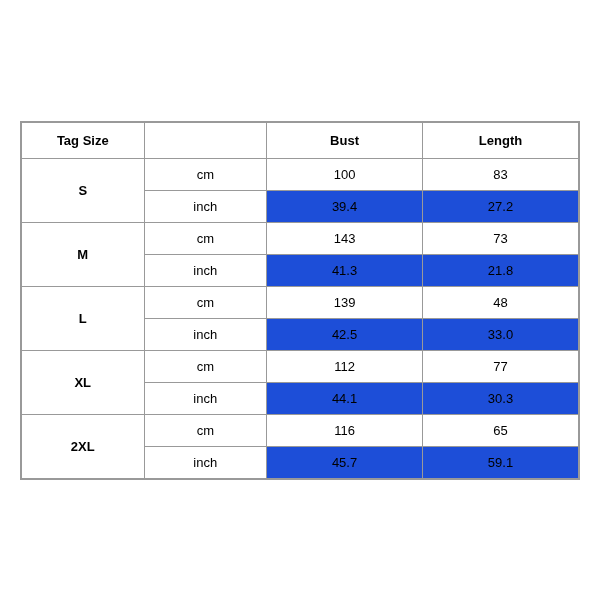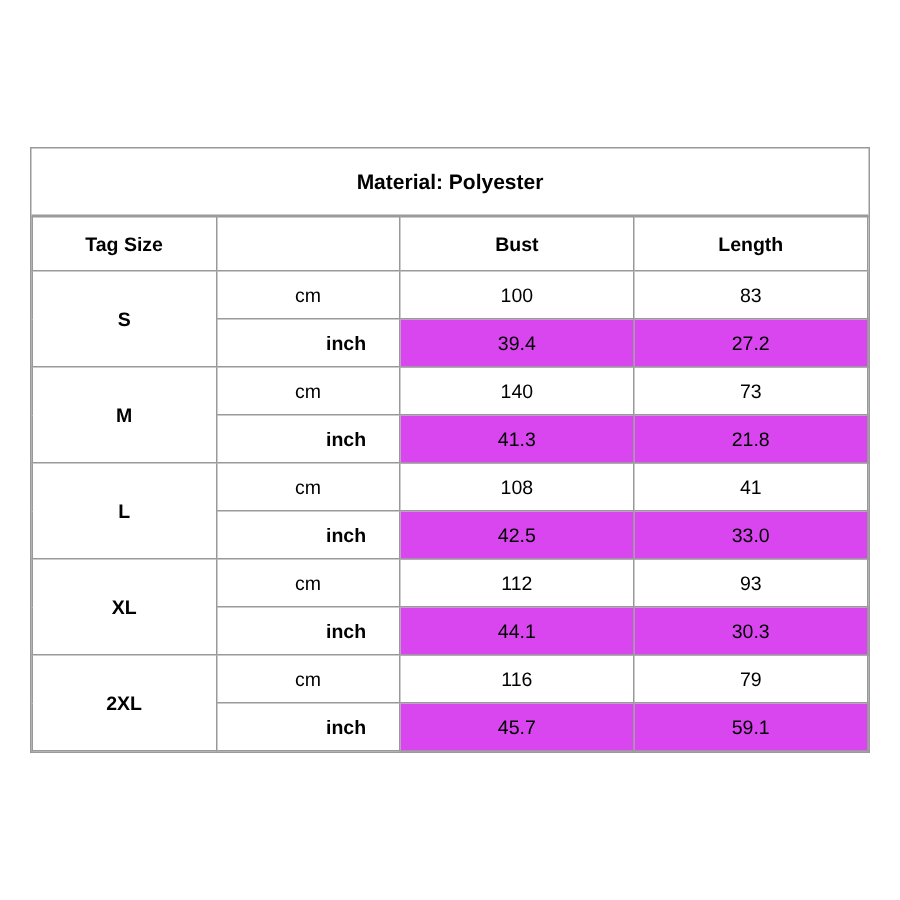--- a/index.html
+++ b/index.html
@@ -41,53 +41,51 @@
       border: 1px solid #999;
       padding: 10px 6px;
       text-align: center;
       font-weight: bold;
       font-size: 13px;
       background: #fff;
     }
 
     tbody td {
       border: 1px solid #999;
-      padding: 8px 22px;
+      padding: 8px 6px;
       text-align: center;
     }
 
     .tag-size-cell {
       font-weight: bold;
       text-align: center;
       vertical-align: middle;
     }
 
     .unit-cell {
       text-align: center;
     }
 
     .unit-cell.inch-row {
-      font-weight: bold;
-      text-align: right;
+      font-weight: normal;
     }
 
     .shaded {
-      background-color: #d946ef;
+      background-color: #1d4ed8;
     }
 
     .col-tag { width: 22%; }
     .col-unit { width: 22%; }
     .col-bust { width: 28%; }
     .col-length { width: 28%; }
   </style>
 </head>
 <body>
 
 <div class="container">
-  <div class="title-row">Material: Polyester</div>
   <table>
     <thead>
       <tr>
         <th class="col-tag">Tag Size</th>
         <th class="col-unit"></th>
         <th class="col-bust">Bust</th>
         <th class="col-length">Length</th>
       </tr>
     </thead>
     <tbody id="table-body">
@@ -98,55 +96,55 @@
           <td>83</td>
         </tr>
         <tr>
           <td class="unit-cell inch-row">inch</td>
           <td class="shaded">39.4</td>
           <td class="shaded">27.2</td>
         </tr>
         <tr>
           <td class="tag-size-cell" rowspan="2">M</td>
           <td class="unit-cell">cm</td>
-          <td>140</td>
+          <td>143</td>
           <td>73</td>
         </tr>
         <tr>
           <td class="unit-cell inch-row">inch</td>
           <td class="shaded">41.3</td>
           <td class="shaded">21.8</td>
         </tr>
         <tr>
           <td class="tag-size-cell" rowspan="2">L</td>
           <td class="unit-cell">cm</td>
-          <td>108</td>
-          <td>41</td>
+          <td>139</td>
+          <td>48</td>
         </tr>
         <tr>
           <td class="unit-cell inch-row">inch</td>
           <td class="shaded">42.5</td>
           <td class="shaded">33.0</td>
         </tr>
         <tr>
           <td class="tag-size-cell" rowspan="2">XL</td>
           <td class="unit-cell">cm</td>
           <td>112</td>
-          <td>93</td>
+          <td>77</td>
         </tr>
         <tr>
           <td class="unit-cell inch-row">inch</td>
           <td class="shaded">44.1</td>
           <td class="shaded">30.3</td>
         </tr>
         <tr>
           <td class="tag-size-cell" rowspan="2">2XL</td>
           <td class="unit-cell">cm</td>
           <td>116</td>
-          <td>79</td>
+          <td>65</td>
         </tr>
         <tr>
           <td class="unit-cell inch-row">inch</td>
           <td class="shaded">45.7</td>
           <td class="shaded">59.1</td>
         </tr>
       </tbody>
   </table>
 </div>
 

